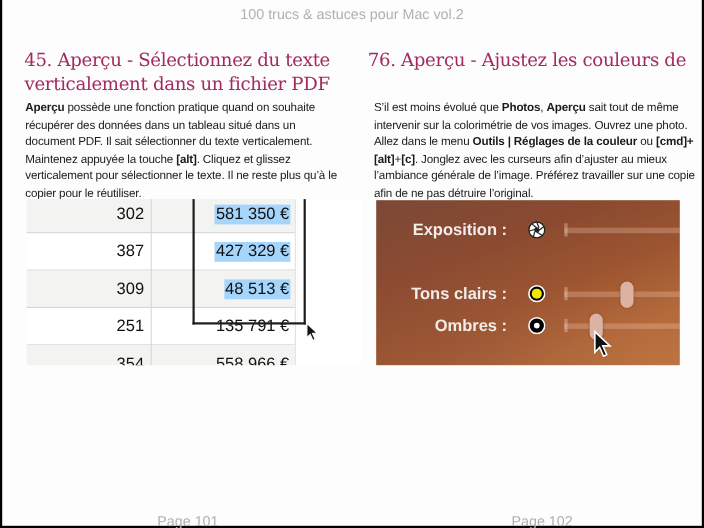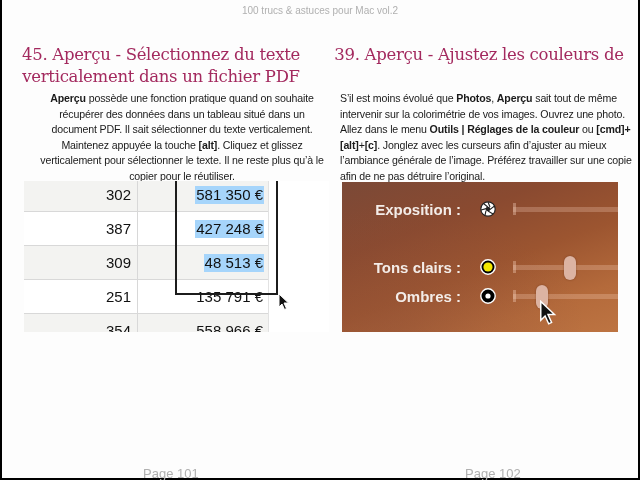--- a/index.html
+++ b/index.html
@@ -7,36 +7,36 @@
     width: 640px; height: 480px; overflow: hidden;
     background: #000;
     font-family: "Liberation Sans", sans-serif;
   }
   .frame {
     position: absolute; left: 2px; top: 0; width: 636px; height: 478px;
     background: #fdfdfd;
   }
   .running-head {
     position: absolute; top: 5px; left: 0; width: 636px;
-    text-align: center; font-size: 10px; color: #b0b0b0;
+    text-align: center; font-size: 13px; color: #b0b0b0;
   }
   .page { position: absolute; top: 0; width: 318px; height: 408px; }
   .page.left { left: 0; }
   .page.right { left: 318px; }
   .title {
     position: absolute; top: 44px; left: 0; width: 318px;
     text-align: center; font-family: "DejaVu Serif", serif;
     font-size: 16.5px; line-height: 22px; color: #a3295e;
     letter-spacing: -0.3px;
   }
   .body-text {
     position: absolute; top: 91px; font-size: 10.6px; line-height: 15.6px;
     color: #1a1a1a; letter-spacing: -0.15px;
   }
-  .left .body-text { left: 35px; width: 290px; text-align: center; }
+  .left .body-text { left: 21px; width: 290px; }
   .right .body-text { left: 20px; width: 292px; }
   .body-text b { font-weight: bold; }
   .page-num {
     position: absolute; top: 466px; font-size: 13px; color: #b0b0b0;
   }
   .left .page-num { left: 141px; }
   .right .page-num { left: 145px; }
 
   
   .table-img {
@@ -106,21 +106,21 @@
     <div class="body-text"><b>Aperçu</b><span> possède une fonction pratique quand on souhaite récupérer des données dans un tableau situé dans un document PDF. Il sait sélectionner du texte verticalement. Maintenez appuyée la touche </span><b>[alt]</b><span>. Cliquez et glissez verticalement pour sélectionner le texte. Il ne reste plus qu’à le copier pour le réutiliser.</span></div>
 
     <div class="table-img">
       <div id="table-rows">
           <div class="trow shaded" style="top: -3px;">
             <span class="cell-a">302</span>
             <span class="cell-b sel">581 350 €</span>
           </div>
           <div class="trow" style="top: 31px;">
             <span class="cell-a">387</span>
-            <span class="cell-b sel">427 248 €</span>
+            <span class="cell-b sel">427 329 €</span>
           </div>
           <div class="trow shaded" style="top: 65px;">
             <span class="cell-a">309</span>
             <span class="cell-b sel">48 513 €</span>
           </div>
           <div class="trow" style="top: 99px;">
             <span class="cell-a">251</span>
             <span class="cell-b">135 791 €</span>
           </div>
           <div class="trow shaded" style="top: 133px;">
@@ -134,21 +134,21 @@
       <svg class="cursor" style="left:254px; top:112px;" width="12" height="18" viewBox="0 0 12 18">
         <path d="M1 1 L1 14 L4 11 L6.5 16.5 L8.5 15.5 L6 10 L10.5 10 Z" fill="#111" stroke="#fff" stroke-width="1"></path>
       </svg>
     </div>
 
     <div class="page-num">Page 101</div>
   </div>
 
   <div class="page right">
     <div class="title">
-      <div>39. Aperçu - Ajustez les couleurs de</div>
+      <div>76. Aperçu - Ajustez les couleurs de</div>
     </div>
     <div class="body-text"><span>S’il est moins évolué que </span><b>Photos</b><span>, </span><b>Aperçu</b><span> sait tout de même intervenir sur la colorimétrie de vos images. Ouvrez une photo. Allez dans le menu </span><b>Outils | Réglages de la couleur</b><span> ou </span><b>[cmd]+[alt]</b><span>+</span><b>[c]</b><span>. Jonglez avec les curseurs afin d’ajuster au mieux l’ambiance générale de l’image. Préférez travailler sur une copie afin de ne pas détruire l’original.</span></div>
 
     <div class="color-img">
       <div class="adj-row" style="top:14px">
         <span class="adj-label">Exposition :</span>
         <svg class="adj-icon" viewBox="0 0 16 16">
           <circle cx="8" cy="8" r="7.2" fill="#fff" stroke="#222" stroke-width="1.2"></circle>
           <g stroke="#222" stroke-width="1.1" fill="none">
             <path d="M8 1 L10 6"></path>

